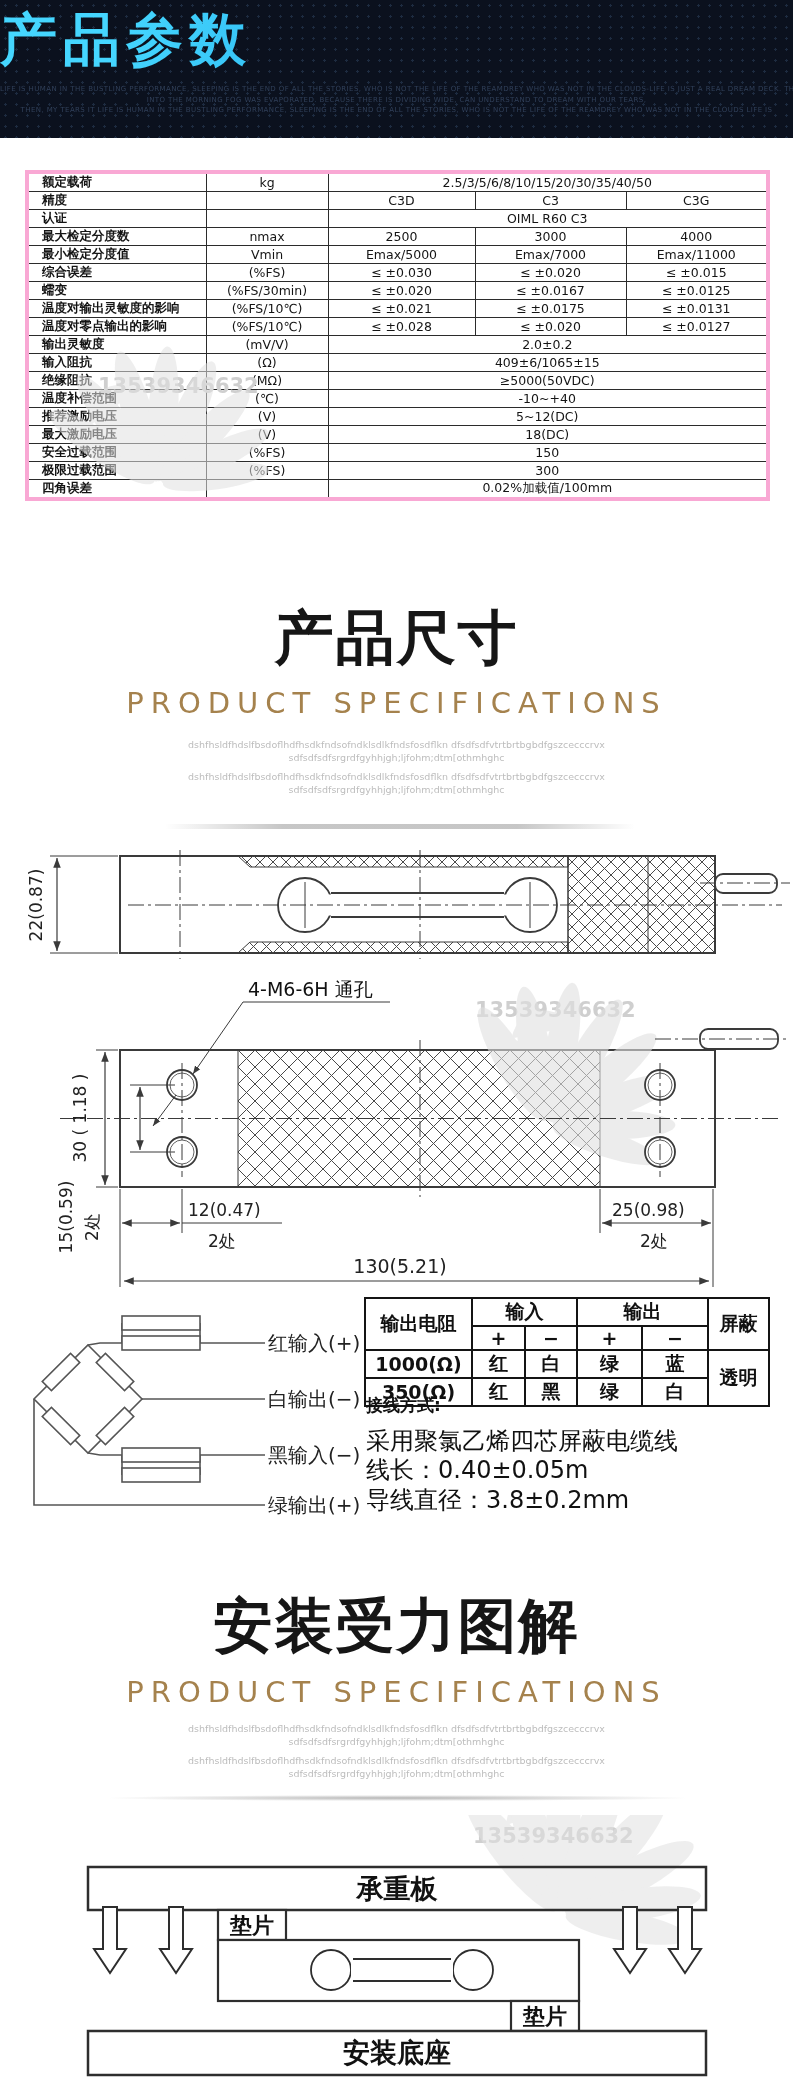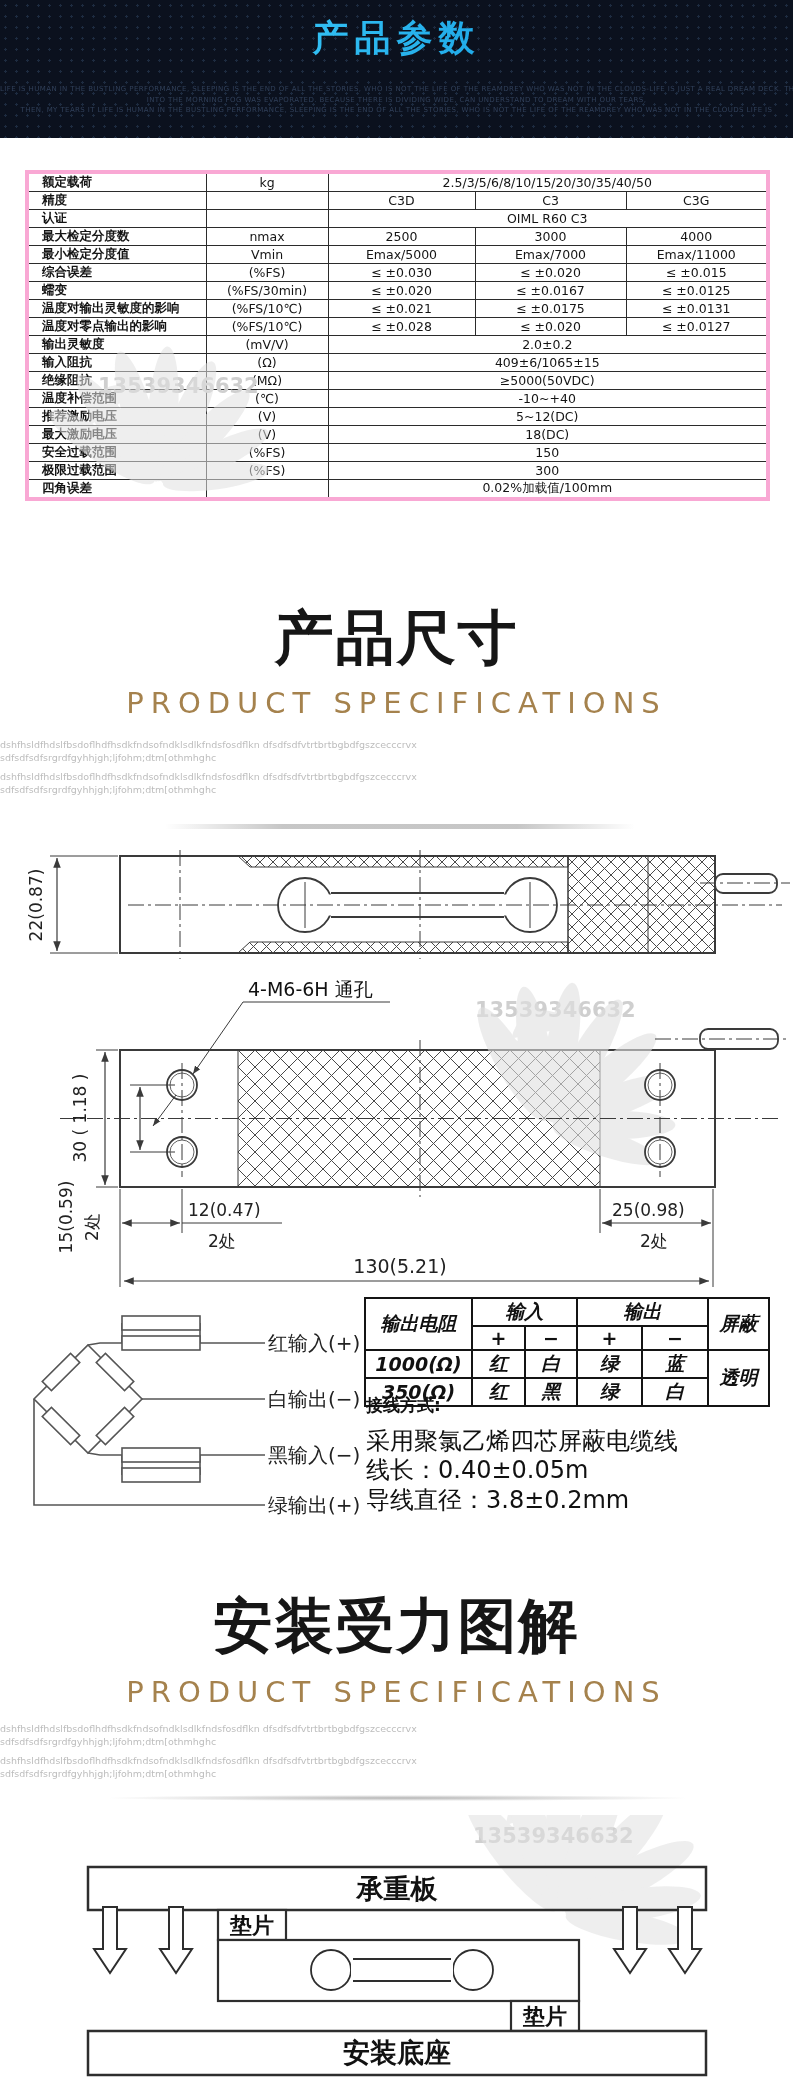--- a/index.html
+++ b/index.html
@@ -4,22 +4,22 @@
 <style>
   html,body{margin:0;padding:0;background:#fff;}
   .page{position:relative;width:793px;height:2098px;background:#fff;overflow:hidden;
         font-family:"DejaVu Sans","Liberation Sans",sans-serif;}
   svg text{font-family:"DejaVu Sans","Liberation Sans",sans-serif;}
 
   
   .hdr{position:absolute;top:0;left:0;width:793px;height:138px;background-color:#0b111e;
        background-image:radial-gradient(circle,rgba(45,65,92,.55) 1px,transparent 1.4px);
        background-size:11px 11px;}
-  .hdr-title{position:absolute;top:14px;left:0;width:100%;text-align:center;
-       font-size:36px;font-weight:700;letter-spacing:6px;color:#25bdf2;}
+  .hdr-title{position:absolute;top:2px;left:0;width:100%;
+       font-size:57px;font-weight:700;letter-spacing:6px;color:#25bdf2;}
   @supports ((-webkit-background-clip:text)){
     .hdr-title{background:linear-gradient(100deg,#45d6ff 15%,#0d93dd 85%);
        -webkit-background-clip:text;background-clip:text;color:transparent;}
   }
   .hdr-cap{position:absolute;left:0;width:100%;text-align:center;font-size:7px;
        color:#31405a;letter-spacing:.4px;white-space:nowrap;overflow:hidden;}
 
   
   .spec{position:absolute;left:25px;top:170px;width:741px;table-layout:fixed;
         border-collapse:collapse;border:4px solid #f9a8d4;}
@@ -27,34 +27,34 @@
         text-align:center;white-space:nowrap;overflow:hidden;}
   .spec td.lbl{text-align:left;padding-left:13px;font-weight:600;}
 
   
   .sec-title{position:absolute;left:0;width:100%;text-align:center;font-size:59px;
         color:#161616;letter-spacing:2px;line-height:1;}
   .sec-title .w6{font-weight:600;}
   .sec-title .w9{font-weight:900;}
   .sec-sub{position:absolute;left:0;width:100%;text-align:center;font-size:29px;
         color:#a5824d;letter-spacing:7px;font-weight:400;}
-  .filler{position:absolute;left:0;width:100%;font-size:9.5px;
+  .filler{position:absolute;left:0;width:100%;text-align:center;font-size:9.5px;
         line-height:13px;color:#bdbdbd;}
 
   .divider{position:absolute;left:110px;top:1795px;width:575px;height:6px;
         background:radial-gradient(ellipse at center,#b5b5b5 0%,rgba(255,255,255,0) 72%);}
 
   
   .dwg{position:absolute;left:0;}
   .cl{stroke:#3a3a3a;stroke-width:1;stroke-dasharray:16 4 3 4;fill:none;}
   .ln{stroke:#3a3a3a;fill:none;}
 
   
   .wire{position:absolute;left:364px;top:1297px;width:404px;table-layout:fixed;
-        border-collapse:collapse;font-style:italic;}
+        border-collapse:collapse;}
   .wire td{border:2px solid #141414;text-align:center;font-size:19px;font-weight:700;
         color:#111;padding:0;height:21px;white-space:nowrap;}
   .wt{position:absolute;left:366px;color:#111;white-space:nowrap;}
   .wt-b{font-size:17px;font-weight:800;}
   .wt-n{font-size:24px;}
 
   .wm-num{fill:#cfcfcf;font-size:21px;font-weight:700;}
 </style>
 </head>
 <body>

